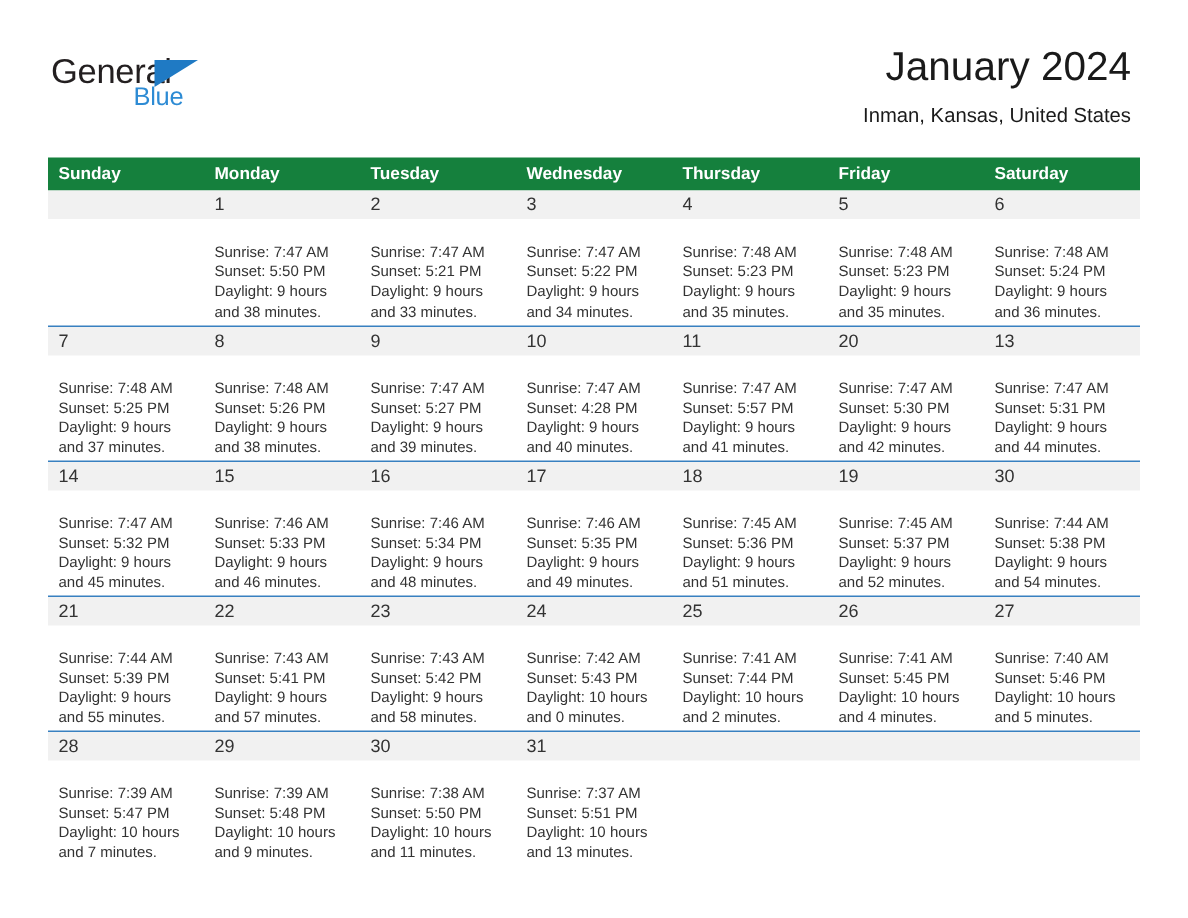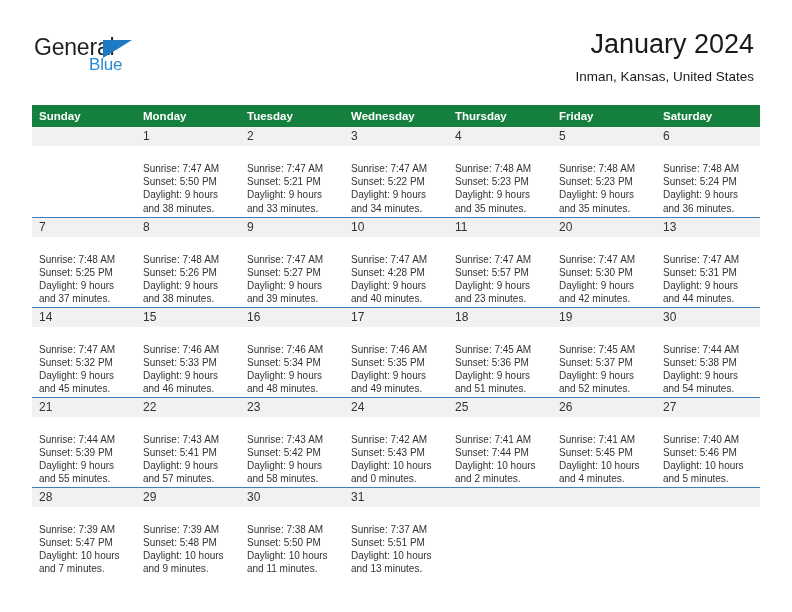--- a/index.html
+++ b/index.html
@@ -243,21 +243,21 @@
               <div>Daylight: 9 hours</div>
               <div>and 40 minutes.</div>
             </div>
           </td>
           <td>
             <div class="daynum">11</div>
             <div class="details">
               <div>Sunrise: 7:47 AM</div>
               <div>Sunset: 5:57 PM</div>
               <div>Daylight: 9 hours</div>
-              <div>and 23 minutes.</div>
+              <div>and 41 minutes.</div>
             </div>
           </td>
           <td>
             <div class="daynum">20</div>
             <div class="details">
               <div>Sunrise: 7:47 AM</div>
               <div>Sunset: 5:30 PM</div>
               <div>Daylight: 9 hours</div>
               <div>and 42 minutes.</div>
             </div>

